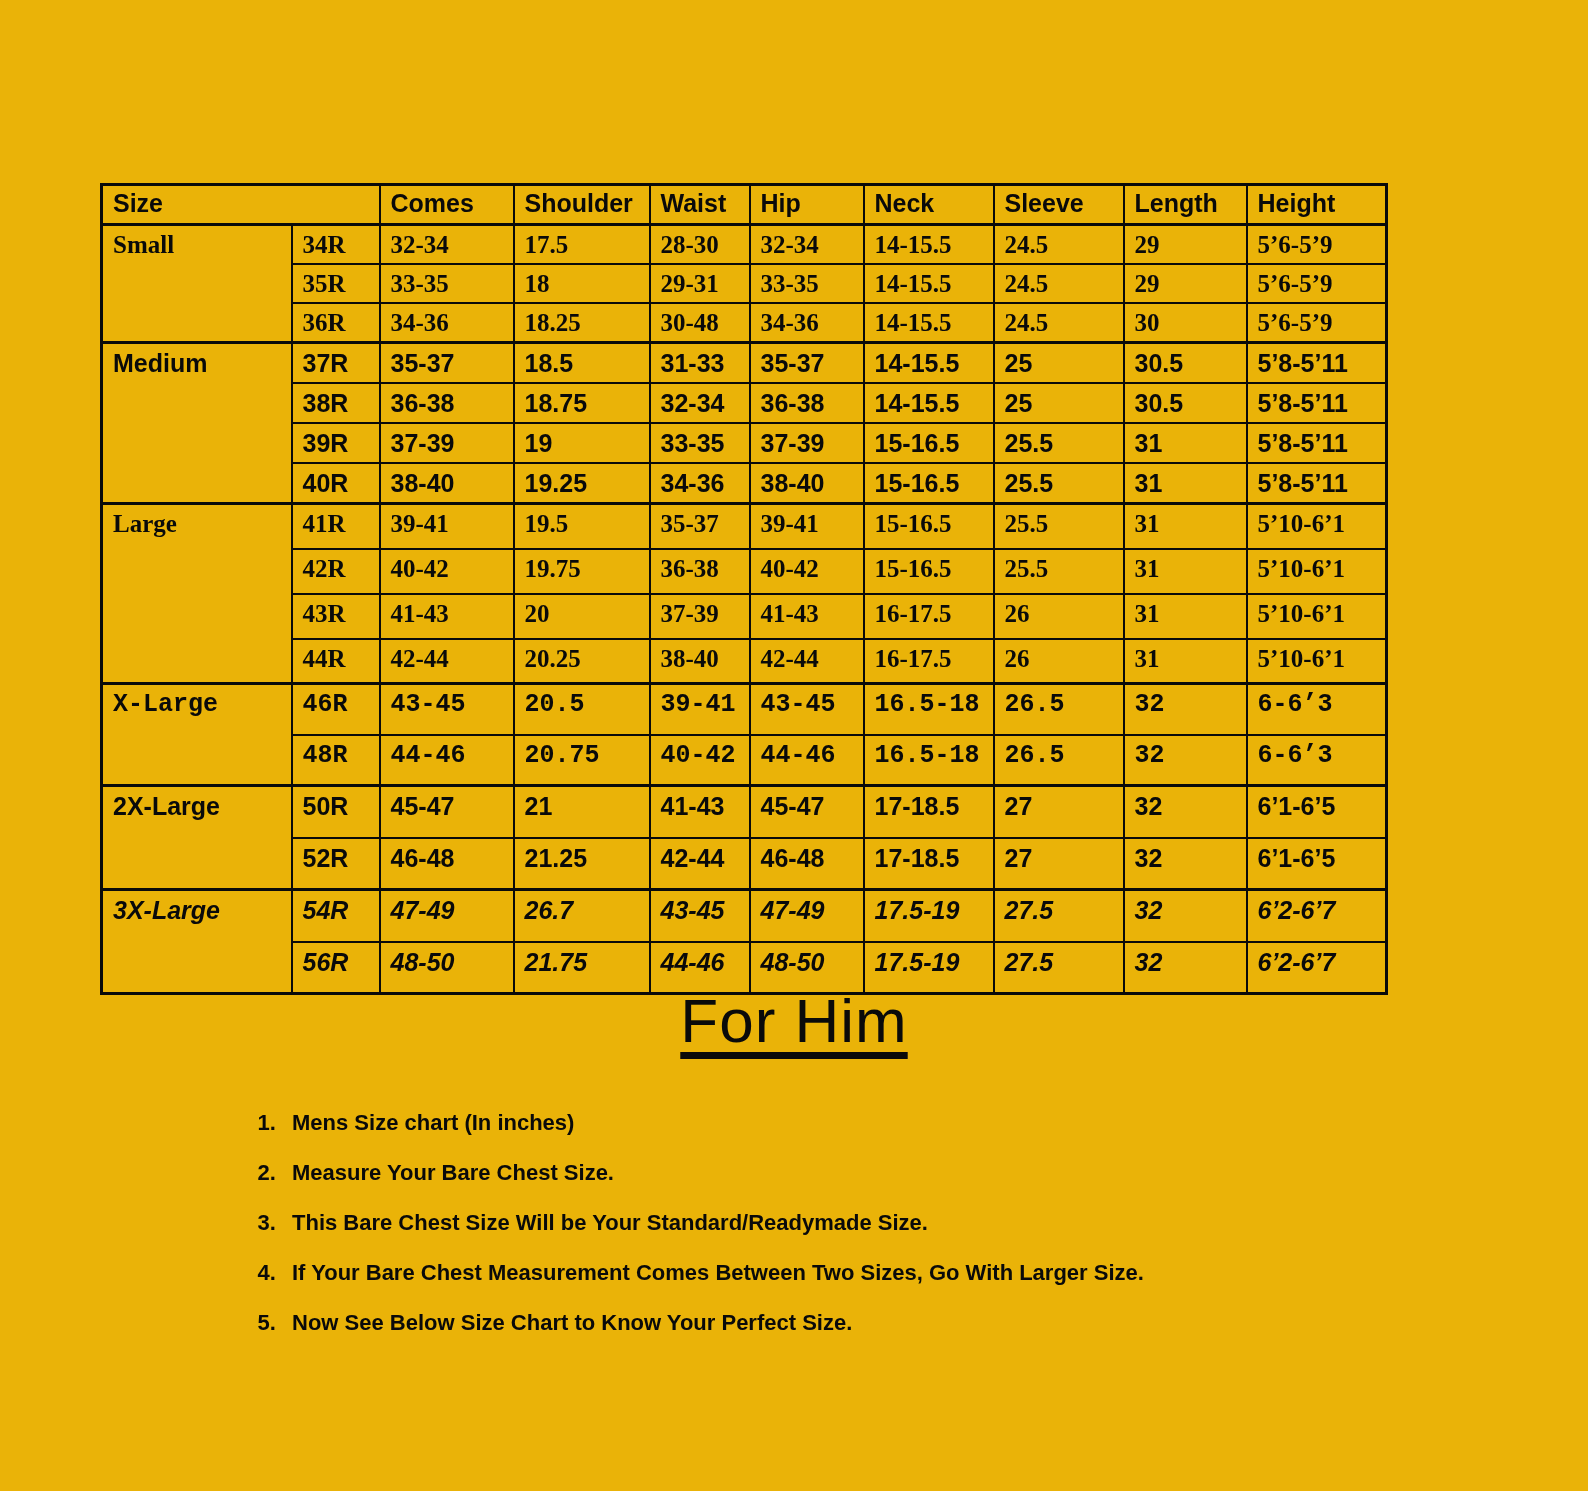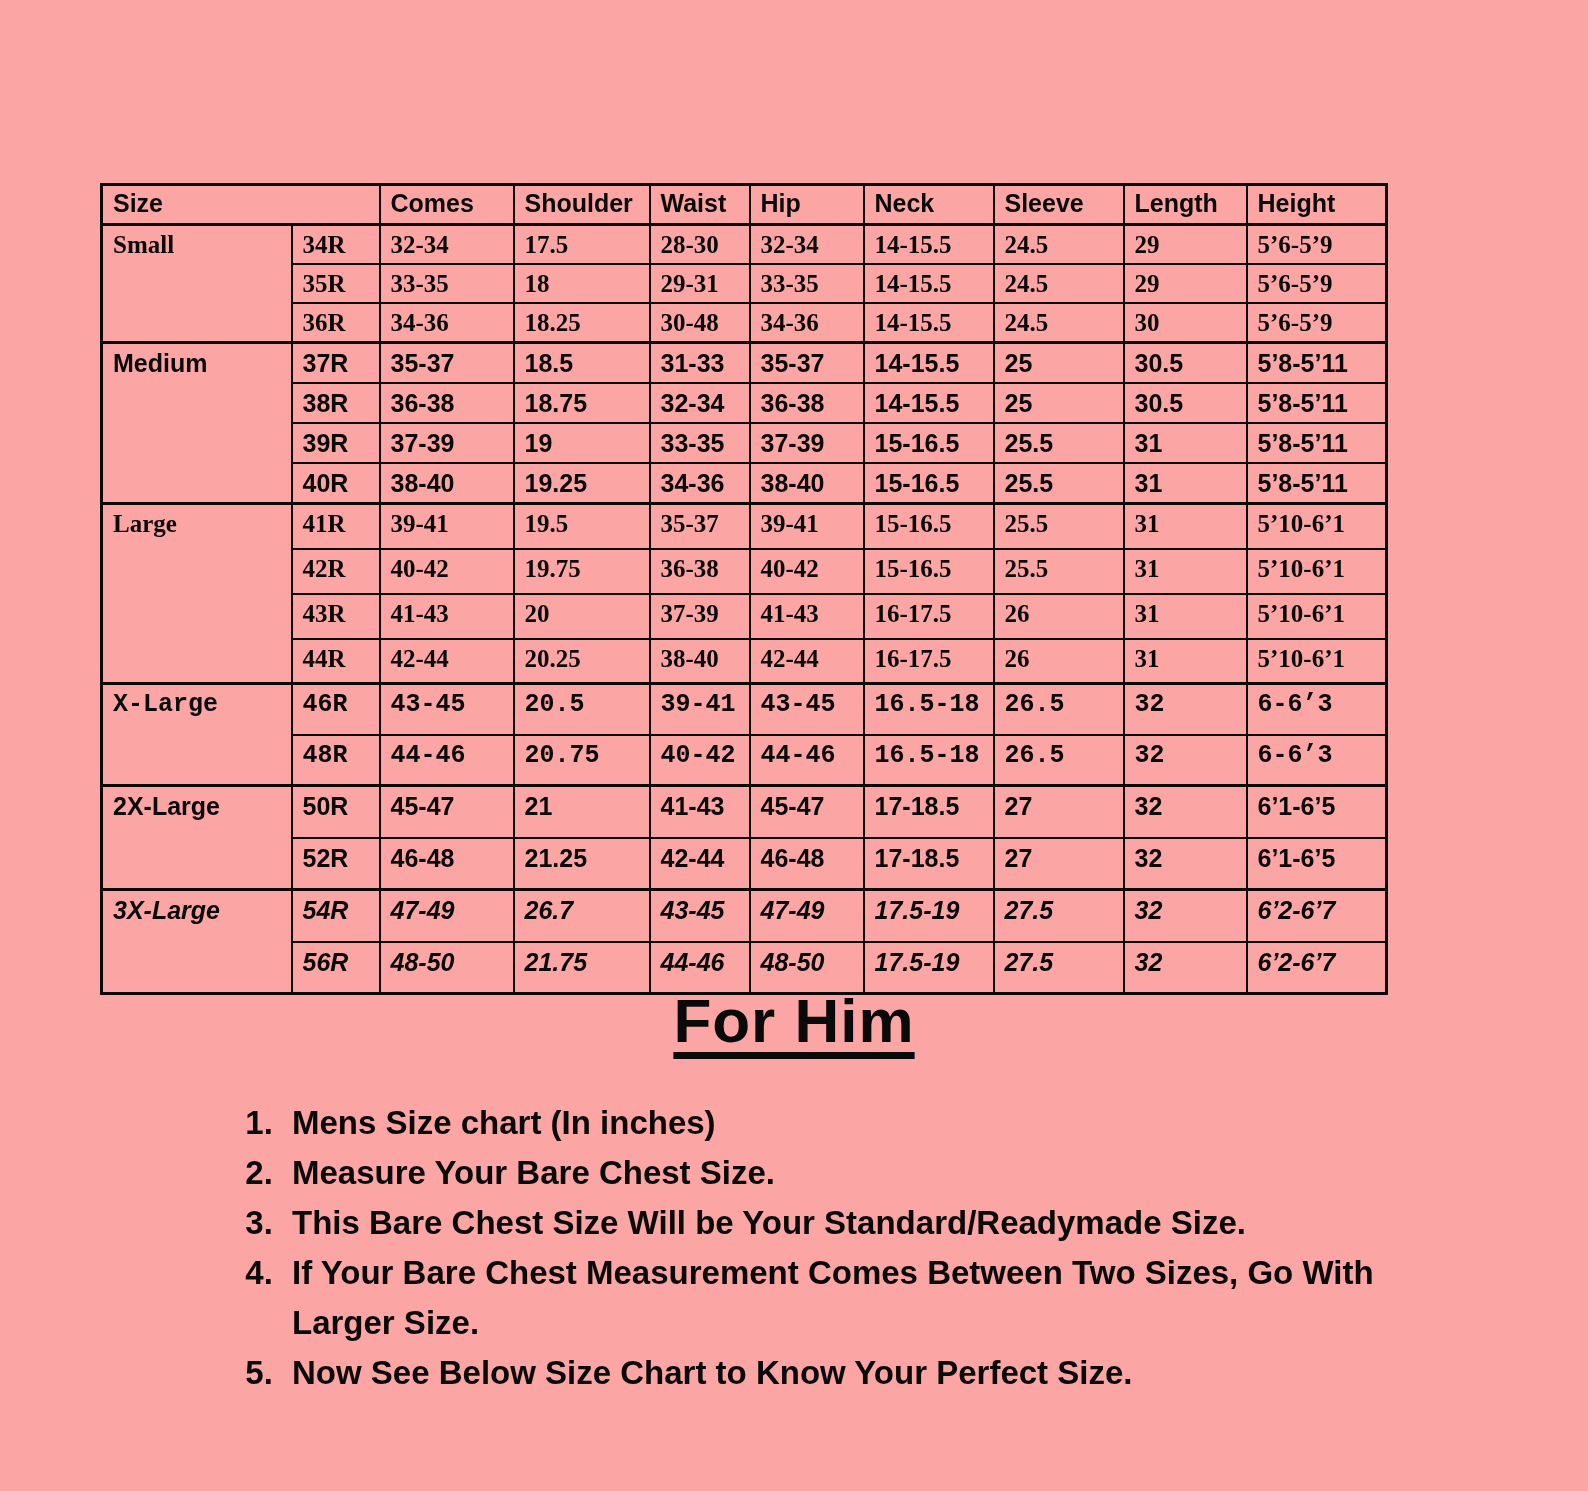--- a/index.html
+++ b/index.html
@@ -5,21 +5,21 @@
   * { margin: 0; padding: 0; box-sizing: border-box; }
   html, body { background: #fff; }
   body {
     width: 1588px;
     height: 1491px;
     position: relative;
     font-family: "Liberation Sans", "DejaVu Sans", sans-serif;
     font-weight: 700;
     color: #0a0a0a;
   }
-  .page { position: absolute; inset: 0; background: #fca5a5; }
+  .page { position: absolute; inset: 0; background: #eab308; }
 
   
   table.size-chart {
     position: absolute;
     left: 100px;
     top: 183px;
     width: 1285px;
     border-collapse: collapse;
     table-layout: fixed;
     border: 3px solid #0a0a0a;
@@ -60,36 +60,36 @@
   tr.group-start td { border-top: 3px solid #0a0a0a; }
 
   
   .for-him {
     position: absolute;
     top: 985px;
     left: 0;
     width: 100%;
     text-align: center;
     font-size: 62px;
-    font-weight: 700;
+    font-weight: 400;
     letter-spacing: 1px;
     text-decoration: underline;
     text-decoration-thickness: 7px;
     text-underline-offset: 10px;
   }
 
   
   ol.instructions {
     position: absolute;
     left: 232px;
     top: 1098px;
     max-width: 1150px;
     list-style: decimal outside;
     padding-left: 50px;
-    font-size: 33px;
+    font-size: 22px;
     font-weight: 700;
     line-height: 50px;
   }
   ol.instructions li { padding-left: 10px; }
 </style>
 </head>
 <body>
 
 <div class="page">
 

